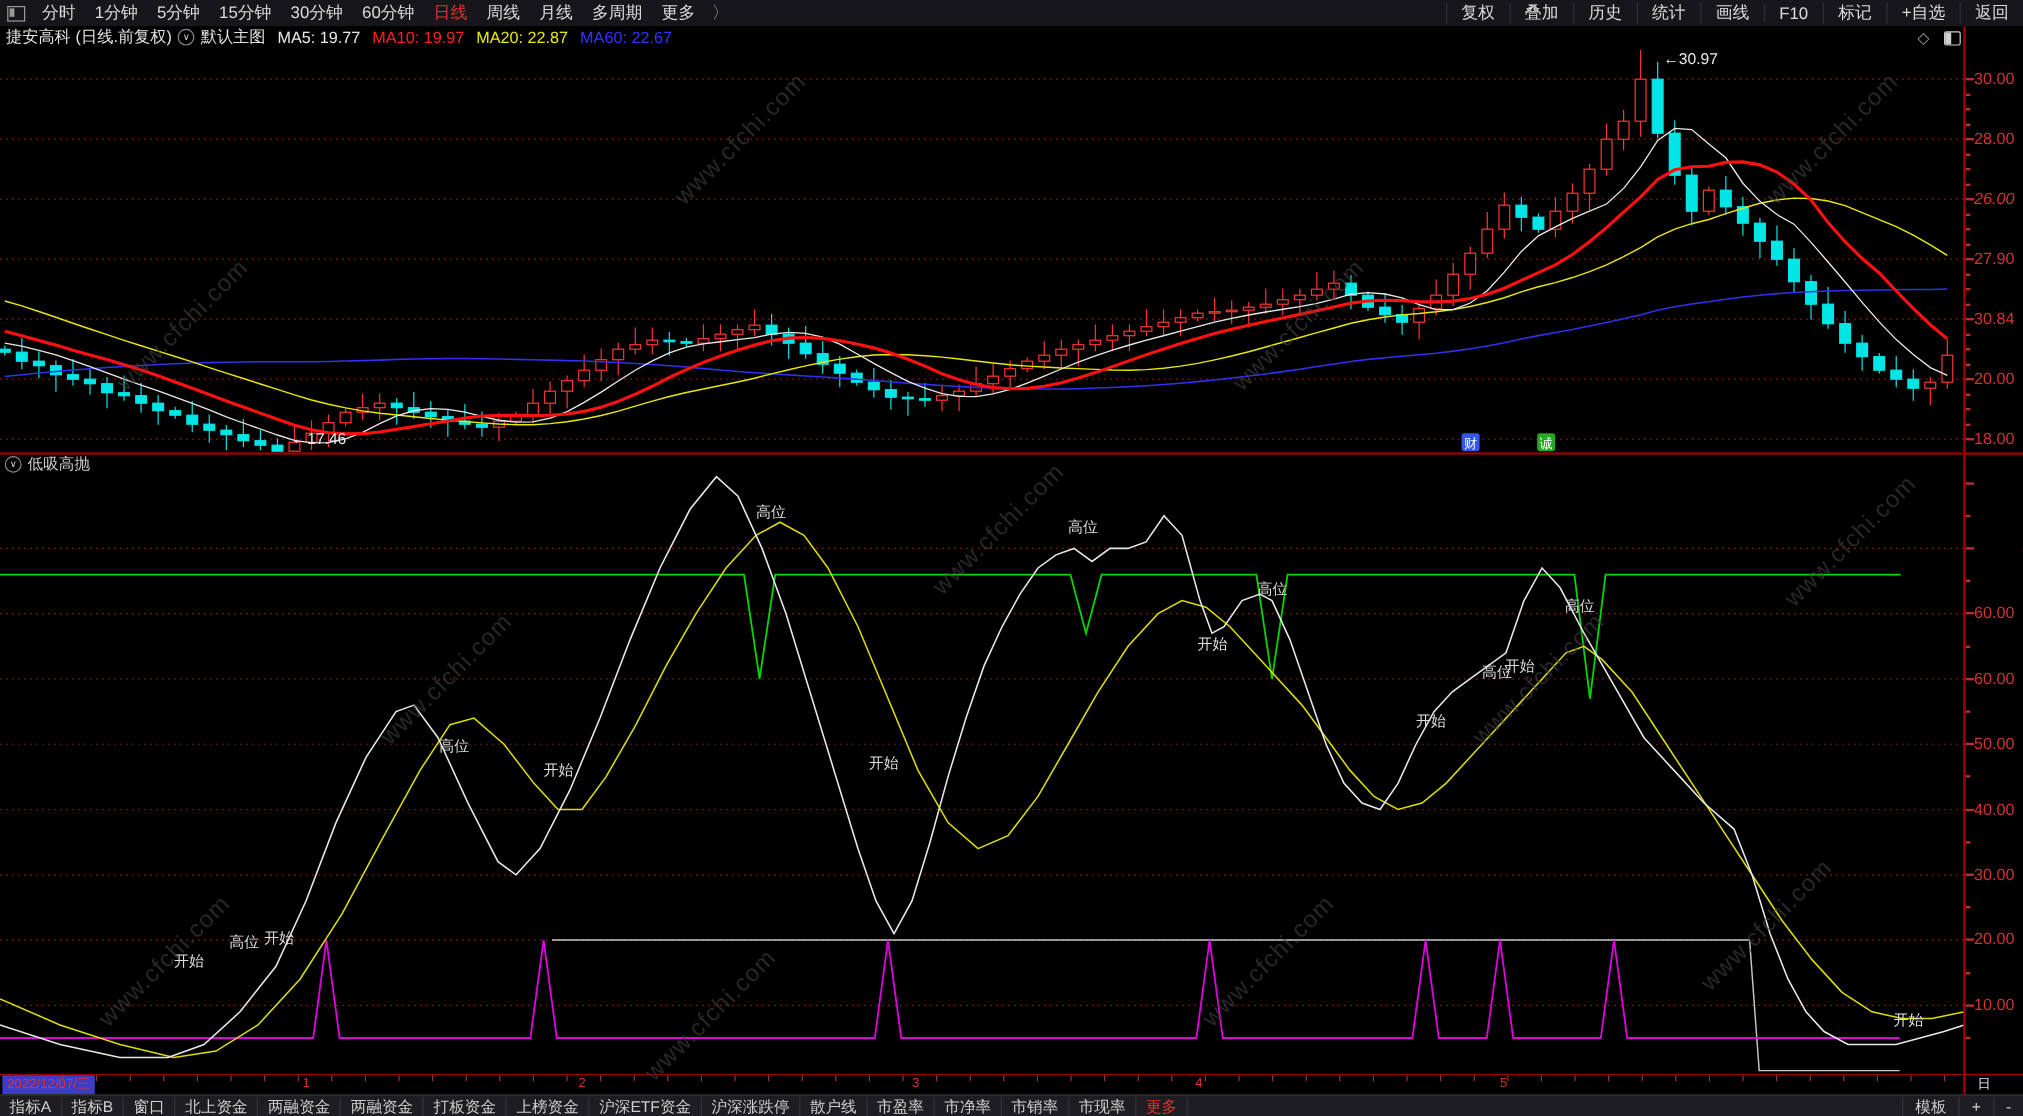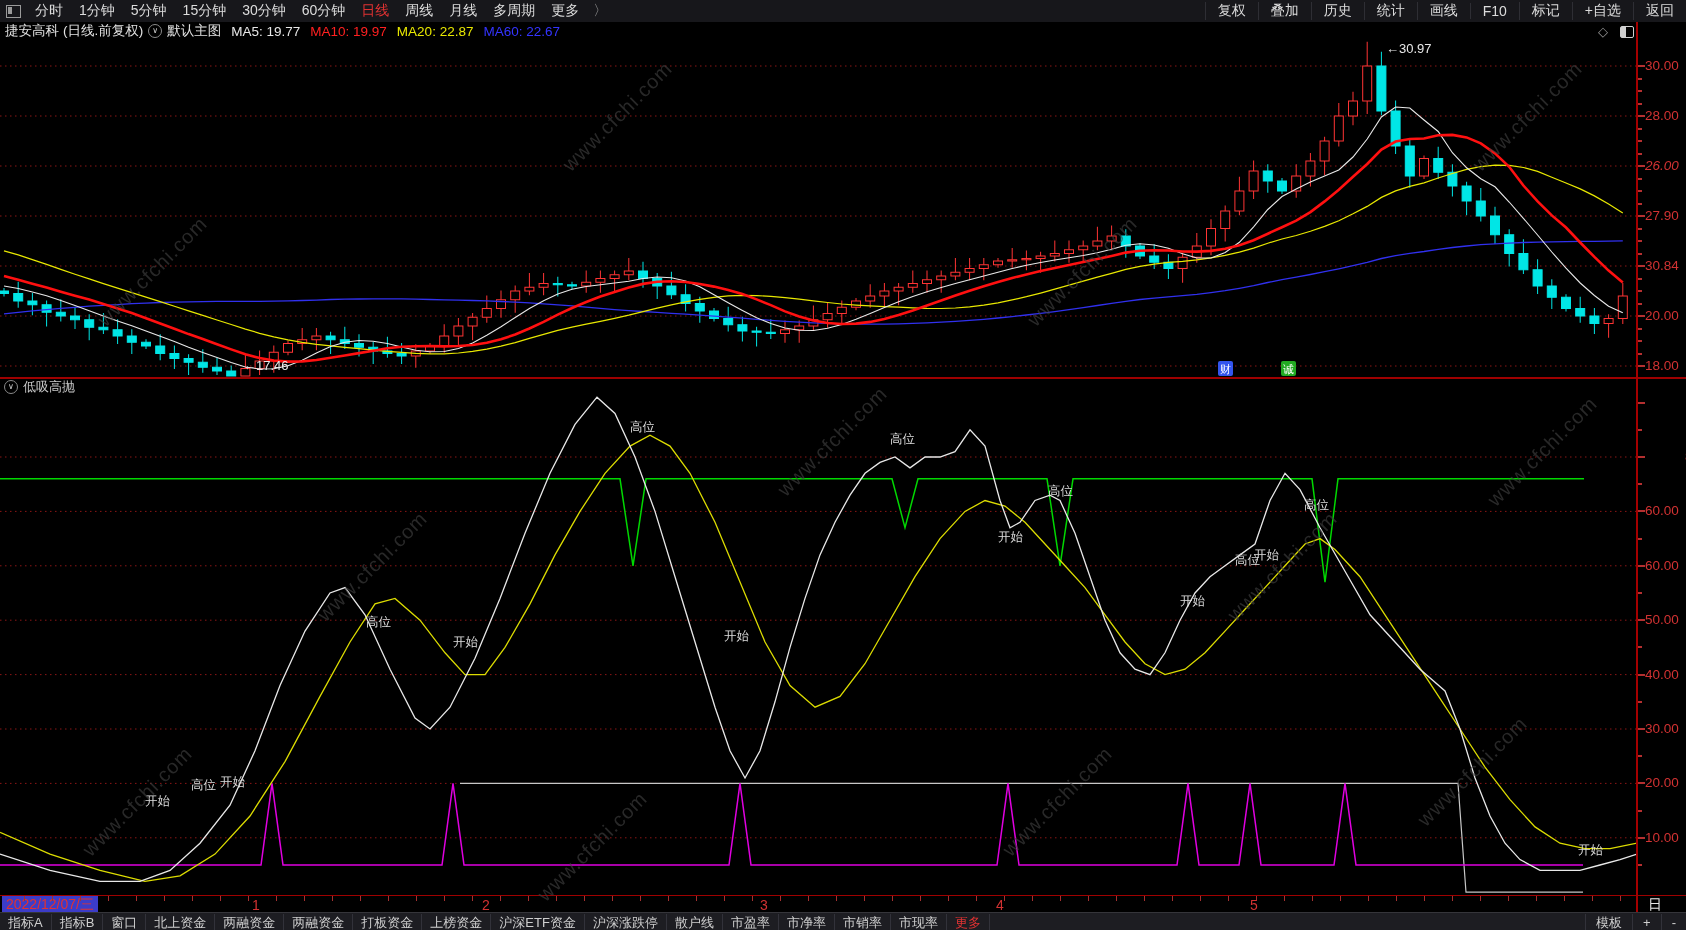--- a/index.html
+++ b/index.html
@@ -41,21 +41,21 @@
   .ind-header{position:absolute;top:379px;left:0;width:1637px;height:16px;background:#000;
               display:flex;align-items:center;font-size:13px;color:#c8c8c8;}
   .ind-header .ival{margin-left:9px;white-space:nowrap;}
 
   
   .red-vline{position:absolute;left:1636px;top:22px;width:2px;height:890px;background:#a40000;}
   .axlabel{position:absolute;left:1645px;width:41px;font-size:13.5px;color:#d23232;}
   .tick{position:absolute;height:2px;background:#b43030;}
 
   
-  .date-strip{position:absolute;top:896px;left:0;width:1555px;height:16px;background:#000;font-size:14px;padding-left:46px;}
+  .date-strip{position:absolute;top:896px;left:0;width:1555px;height:16px;background:#000;font-size:11px;padding-left:46px;}
   .datebox{position:absolute;left:2px;top:0px;padding:0 4px;background:#3c3cc8;color:#e03232;height:16px;line-height:16px;}
   .monthnum{position:absolute;top:1px;color:#d23232;}
   .dtick{position:absolute;top:0;width:1px;height:5px;background:#a43030;}
   .period-label{position:absolute;left:1648px;top:0;color:#e6e6e6;line-height:16px;}
 
   
   .bottombar{position:absolute;top:912px;left:0;width:1686px;height:18px;background:#1d1d22;
              border-top:1px solid #35353a;display:flex;align-items:center;font-size:13px;color:#cfcfcf;}
   .bitem{padding:0 8px;border-right:1px solid #32323a;white-space:nowrap;line-height:17px;}
   .bitem.red{color:#e03232;}

